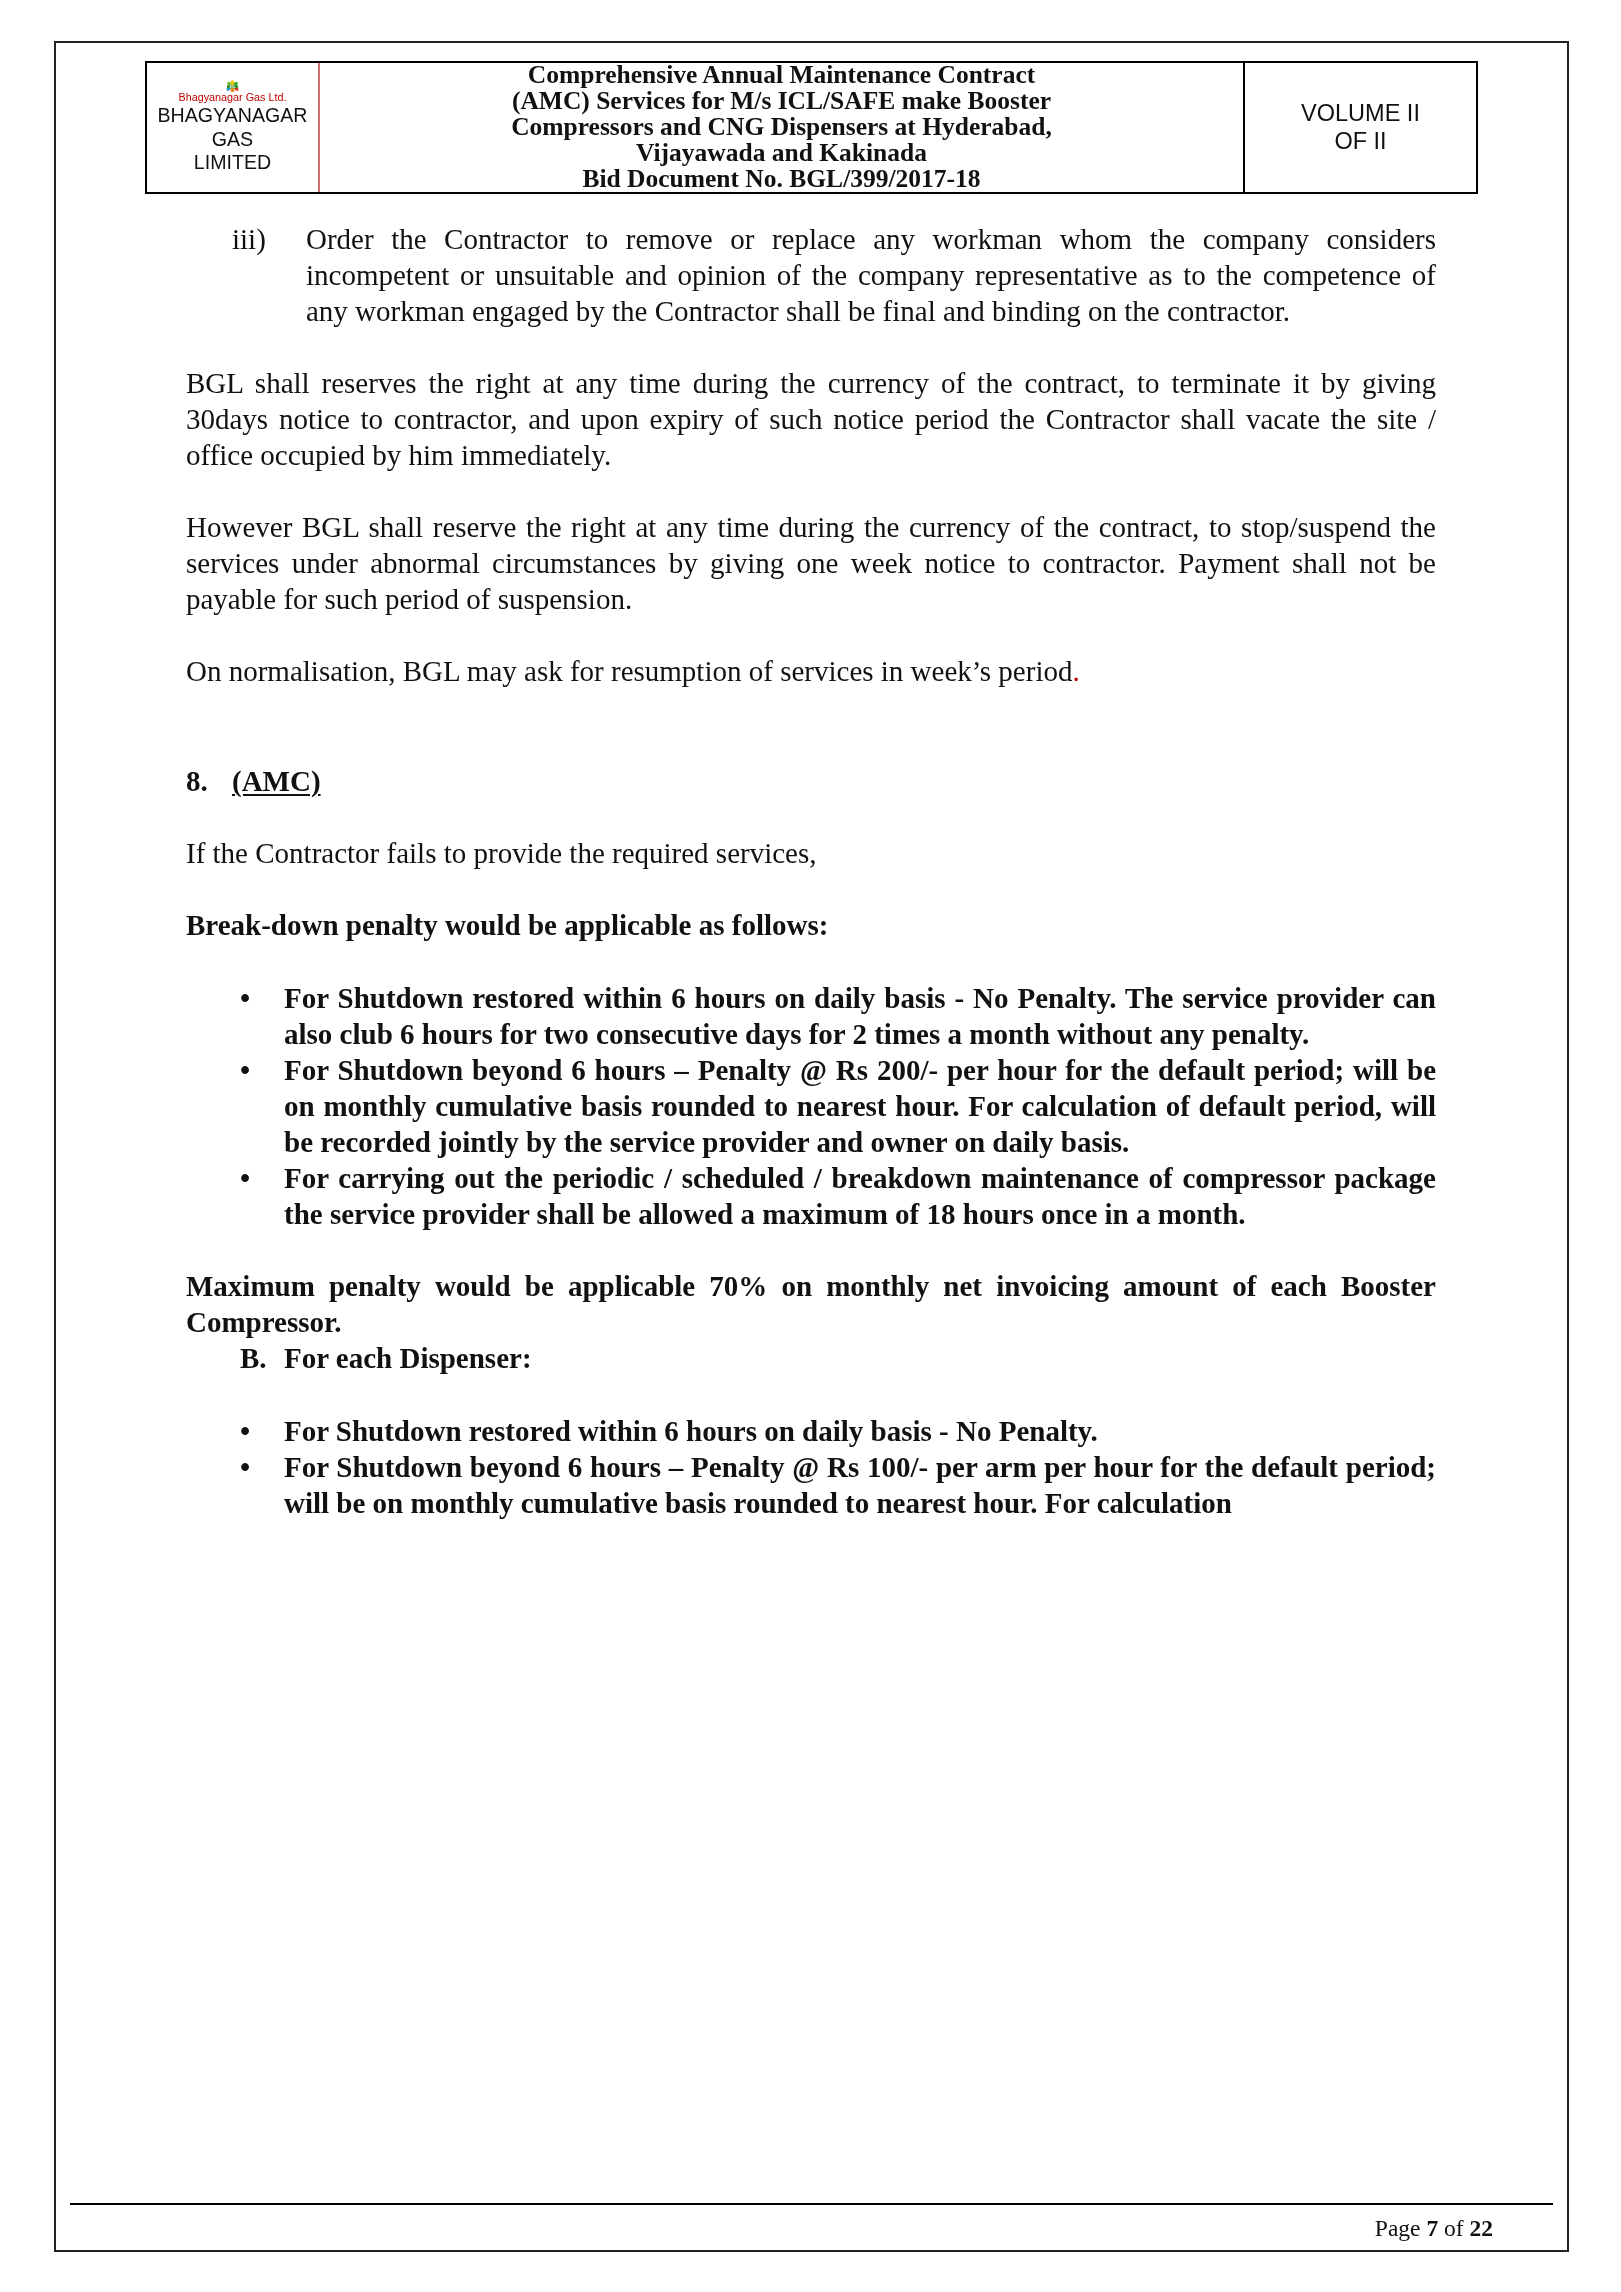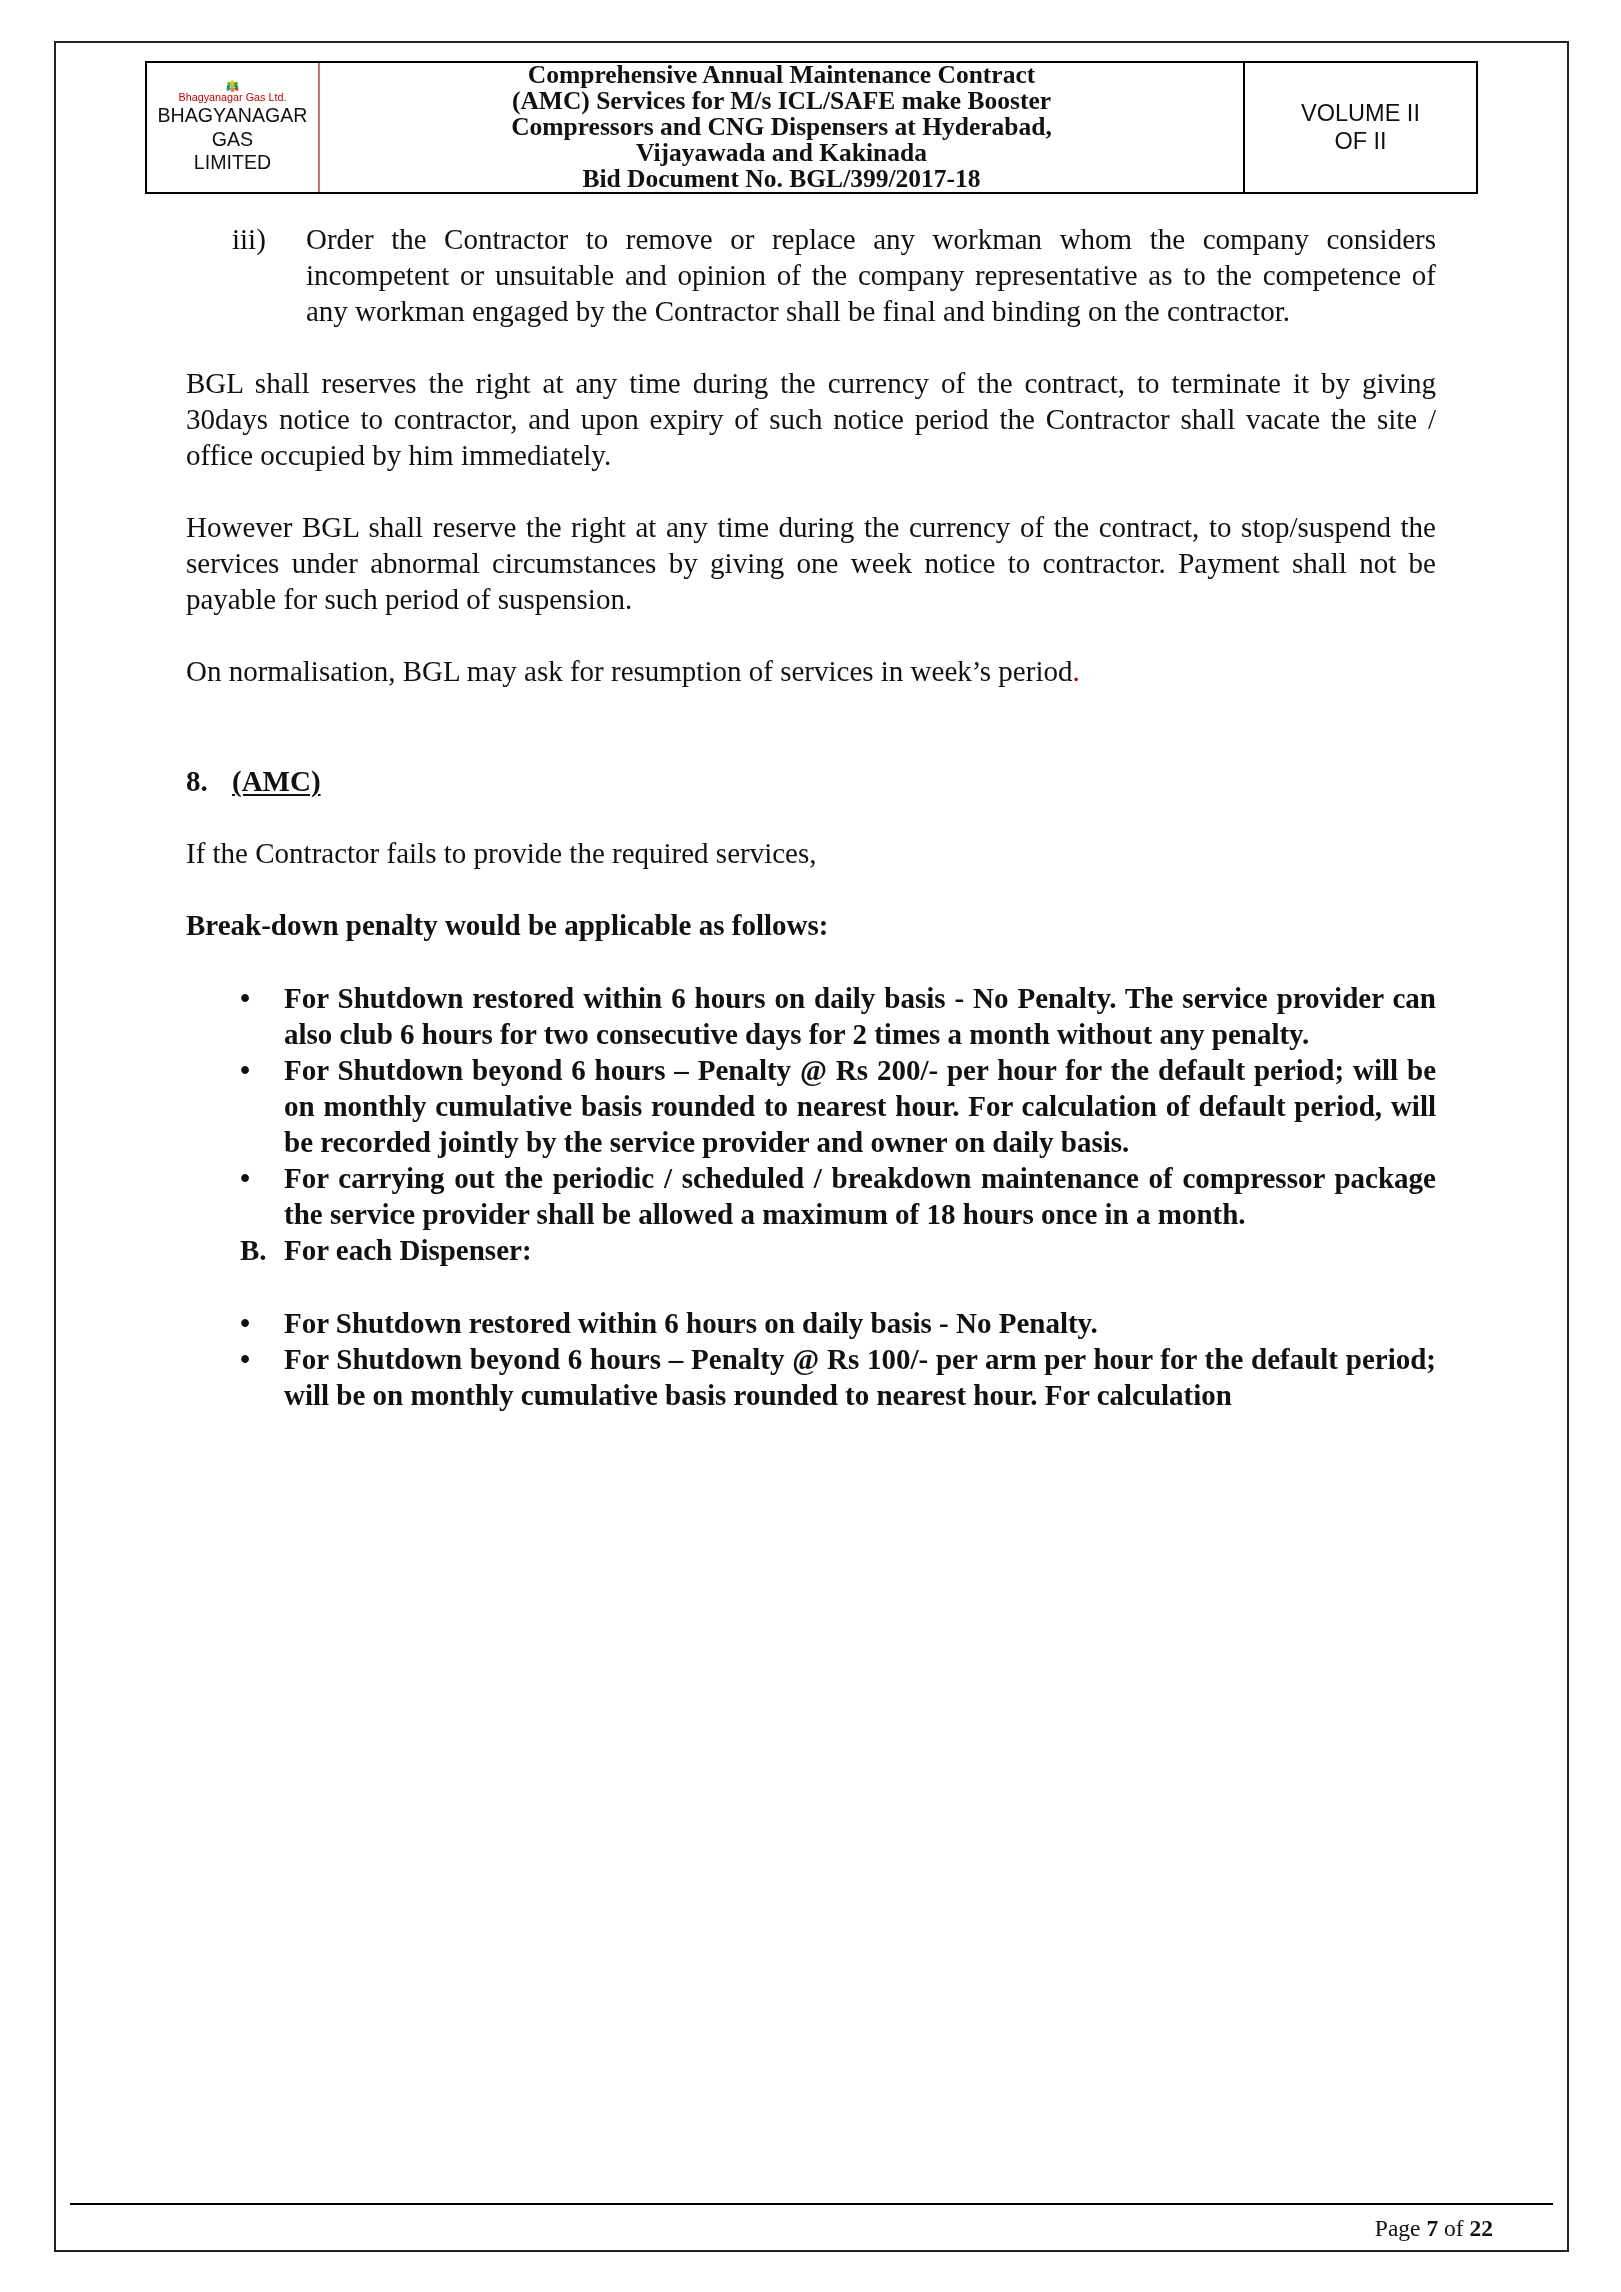--- a/index.html
+++ b/index.html
@@ -140,20 +140,21 @@
         <li class="bullet-item">
           <span class="bullet-glyph">•</span>
           <div class="bullet-text">For Shutdown beyond 6 hours – Penalty @ Rs 200/- per hour for the default period; will be on monthly cumulative basis rounded to nearest hour. For calculation of default period, will be recorded jointly by the service provider and owner on daily basis.</div>
         </li>
         <li class="bullet-item">
           <span class="bullet-glyph">•</span>
           <div class="bullet-text">For carrying out the periodic / scheduled / breakdown maintenance of compressor package the service provider shall be allowed a maximum of 18 hours once in a month.</div>
         </li>
       </ul>
 
+      <p class="para bold">Maximum penalty would be applicable 70% on monthly net invoicing amount of each Booster Compressor.</p>
 
       <div class="sub-heading no-gap">
         <span class="marker-sm">B.</span><span>For each Dispenser:</span>
       </div>
 
       <ul class="bullets">
         <li class="bullet-item">
           <span class="bullet-glyph">•</span>
           <div class="bullet-text">For Shutdown restored within 6 hours on daily basis - No Penalty.</div>
         </li>

